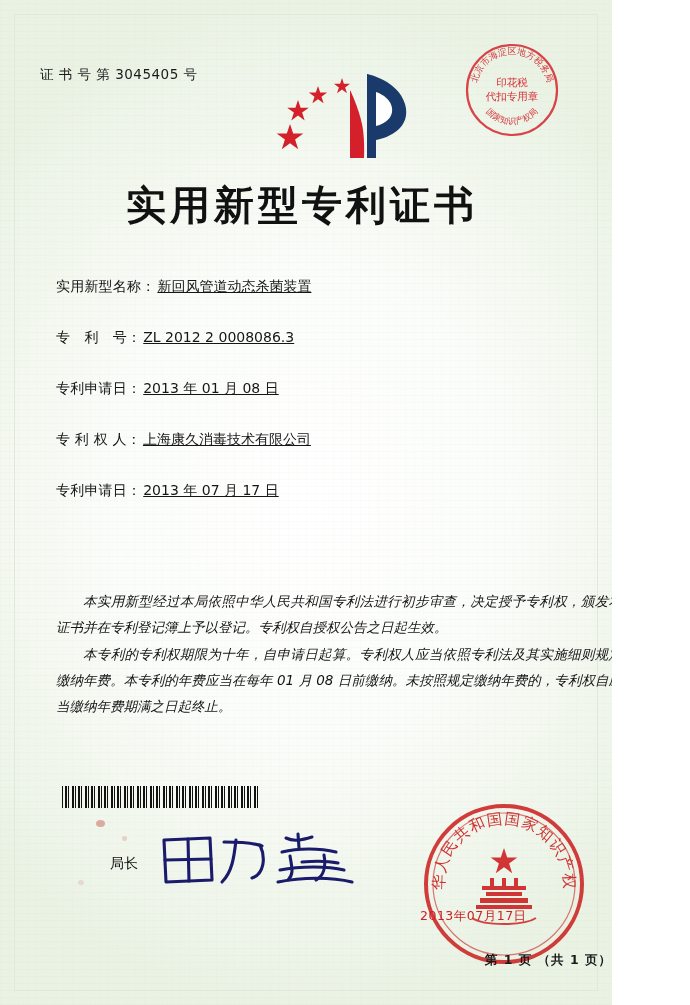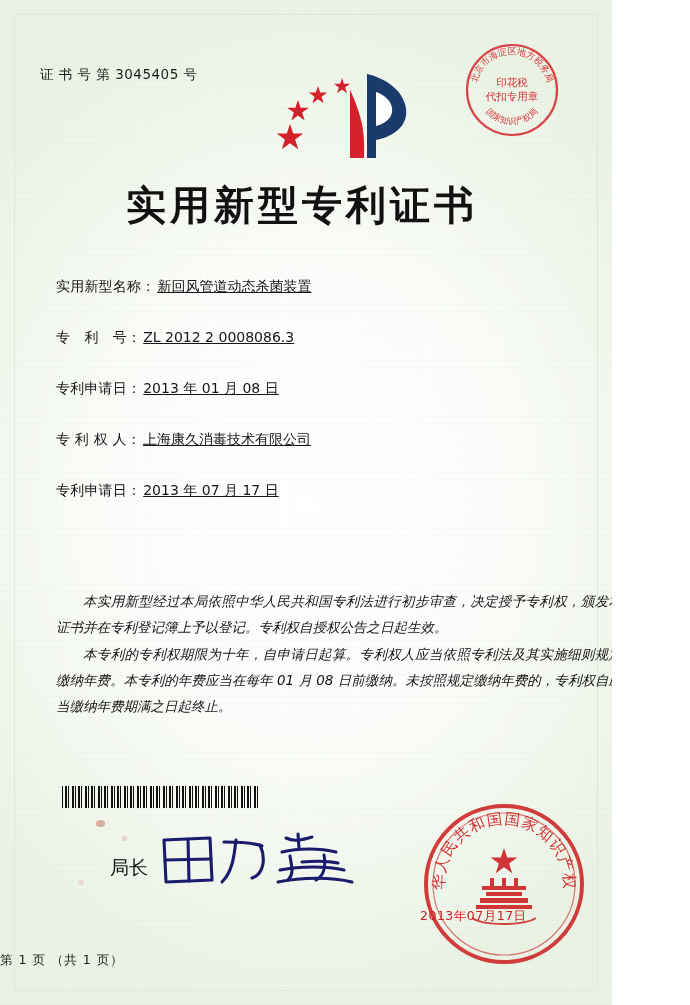--- a/index.html
+++ b/index.html
@@ -133,21 +133,21 @@
       #111 3px, #111 5px, transparent 5px, transparent 6px,
       #111 6px, #111 7px, transparent 7px, transparent 10px,
       #111 10px, #111 12px, transparent 12px, transparent 13px);
   }
 
   
   .director-label {
     position: absolute;
     left: 110px;
     top: 855px;
-    font-size: 19px;
+    font-size: 14px;
     color: #111;
   }
   .signature {
     position: absolute;
     left: 152px;
     top: 828px;
     width: 215px;
     height: 62px;
   }
 
@@ -168,24 +168,25 @@
     color: #cc2222;
     letter-spacing: 0.5px;
     font-family: "DejaVu Sans", "Liberation Sans", sans-serif;
   }
 
   .footer {
     position: absolute;
     left: 0;
     right: 0;
     bottom: 36px;
-    text-align: left;
+    text-align: right;
     font-size: 12.5px;
     color: #1a1a1a;
     letter-spacing: 1px;
+    font-weight: bold;
   }
 
   
   .stain {
     position: absolute;
     border-radius: 50%;
     background: rgba(190, 60, 45, 0.40);
     filter: blur(0.6px);
     pointer-events: none;
   }

